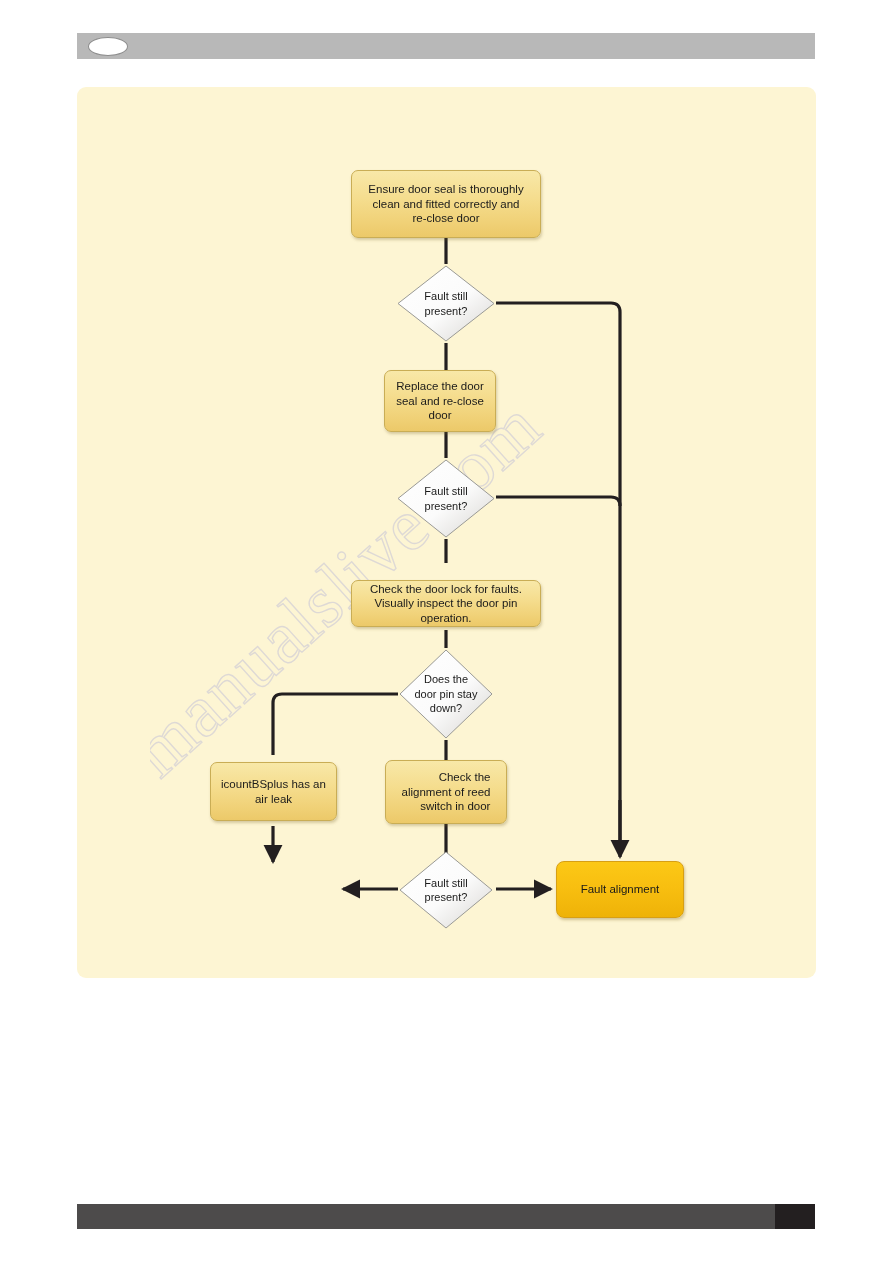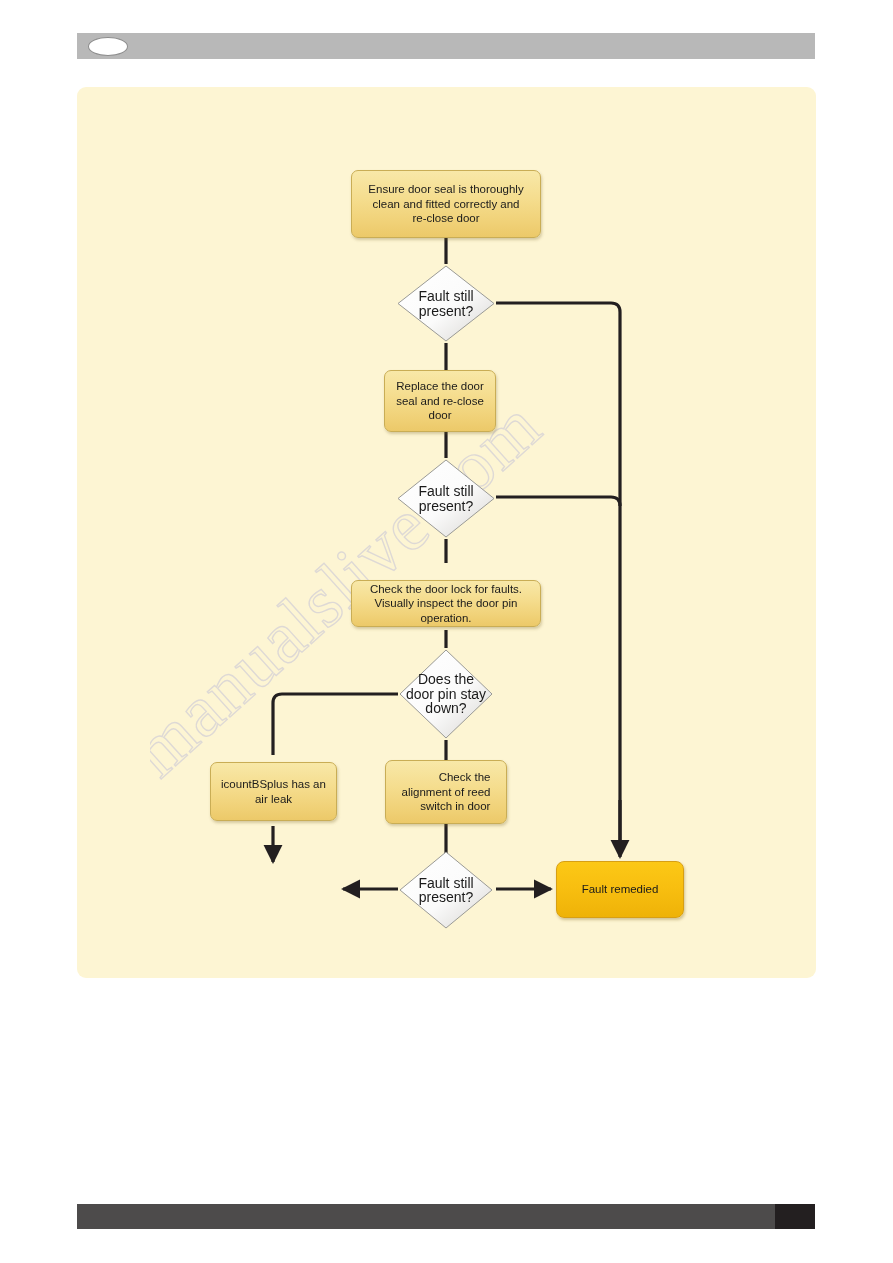--- a/index.html
+++ b/index.html
@@ -147,21 +147,21 @@
     left: 0; top: 0;
     width: 100%;
     height: 100%;
     z-index: 0;
   }
   .decision .dia-label {
     position: relative;
     z-index: 1;
     width: 100%;
     text-align: center;
-    font-size: 14px;
+    font-size: 11px;
     line-height: 14.5px;
   }
 
   .nowrap-block { white-space: pre-line; }
 </style>
 </head>
 <body>
 
 <div id="page">
 
@@ -300,21 +300,21 @@
             <stop offset="100%" stop-color="#d6d4d0"></stop>
           </linearGradient>
         </defs>
         <path d="M 48 2 L 94 40 L 48 78 L 2 40 Z" fill="url(#dg4)" stroke="#9a9a96" stroke-width="1"></path>
       </svg>
       <span class="dia-label nowrap-block">Fault still
 present?</span>
     </div>
 
     <div class="node terminal nowrap-block" style="left:556px; top:861px; width:128px; height:57px;">
-      <span>Fault remedied</span>
+      <span>Fault alignment</span>
     </div>
 
   </div>
 
   <div class="footer-bar">
     <div class="footer-block"></div>
   </div>
 
 </div>
 

